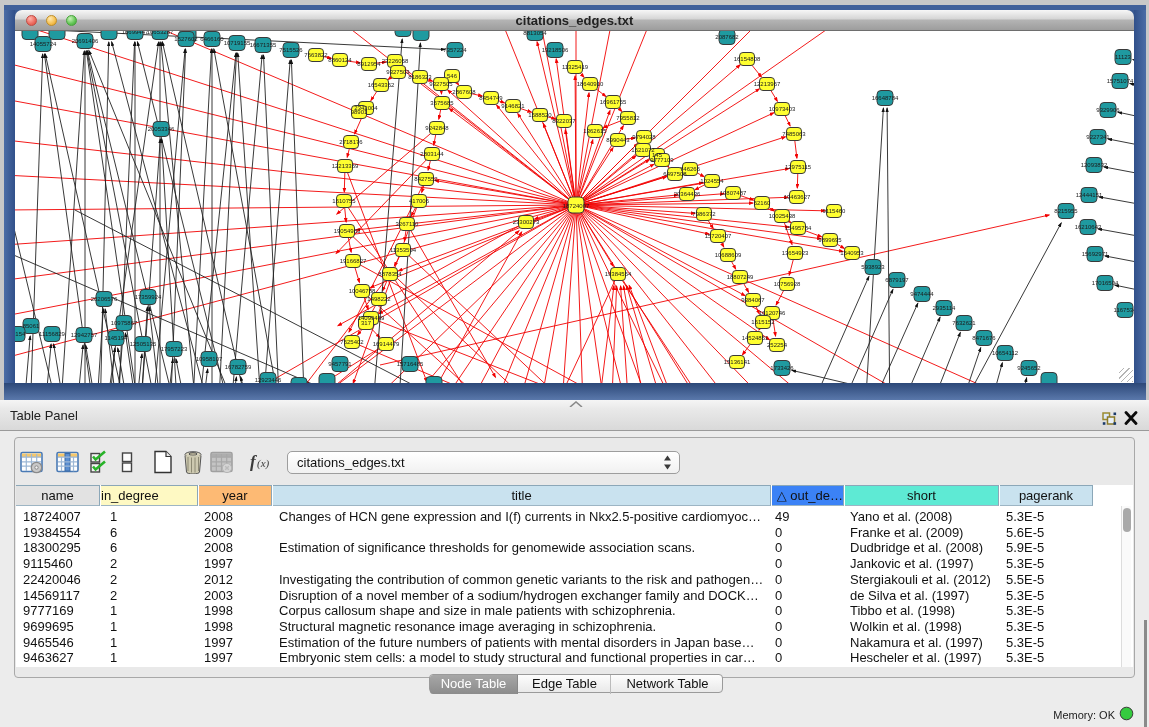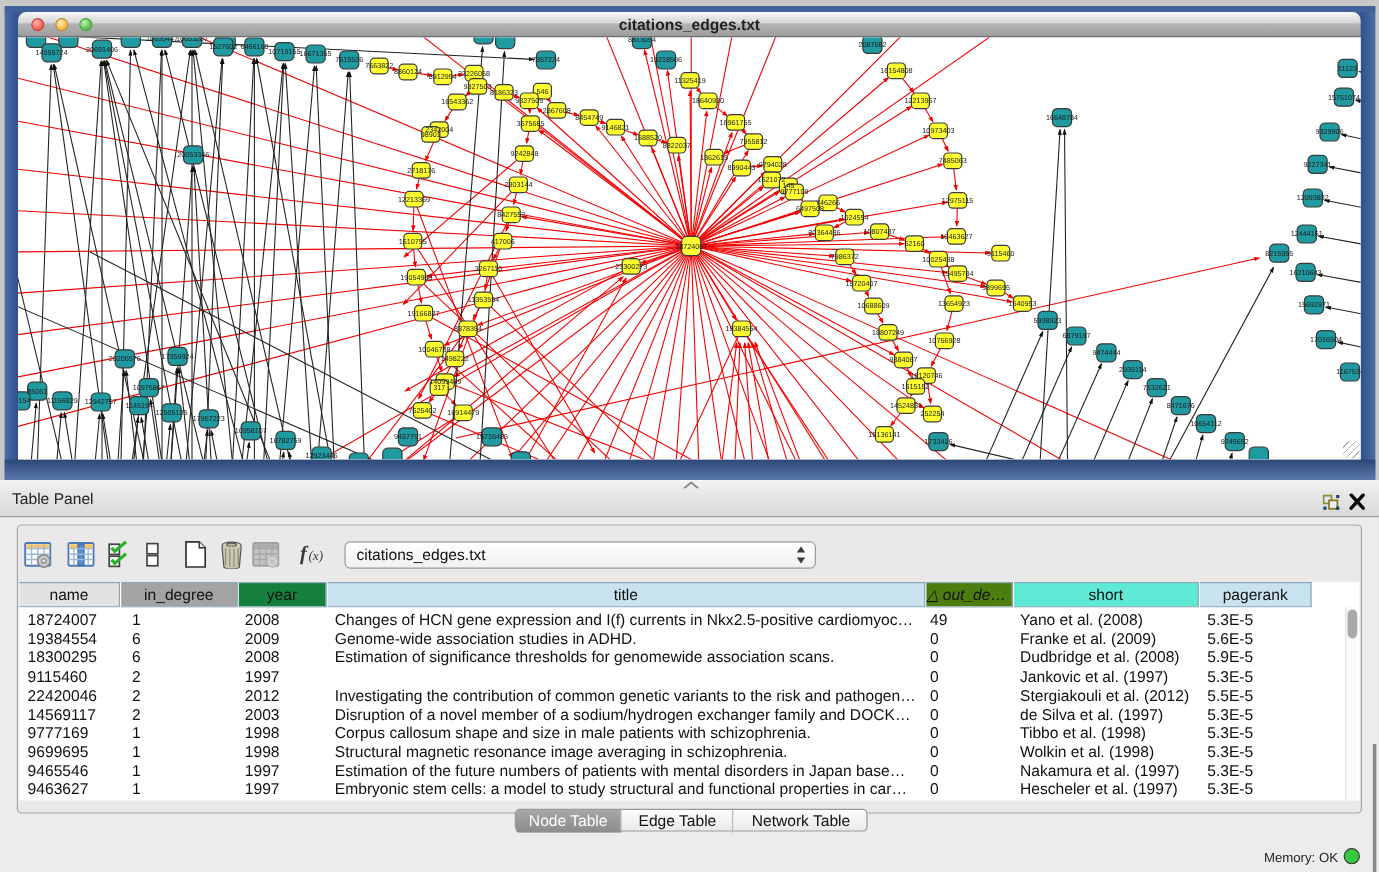--- a/index.html
+++ b/index.html
@@ -655,37 +655,36 @@
 <text x="1" y="15" font-family="Liberation Serif,serif" font-size="17" font-style="italic" font-weight="bold" fill="#3a3a3a">f</text>
 <text x="8" y="15" font-family="Liberation Serif,serif" font-size="11" font-style="italic" fill="#3a3a3a">(x)</text>
 </svg></span>
    <div id="dd">citations_edges.txt<svg class="arr2" width="9" height="15" viewBox="0 0 9 15">
               <path d="M4.5 0.5L8 5.5H1z" fill="#3a3a3a"></path>
               <path d="M4.5 14.5L8 9.5H1z" fill="#3a3a3a"></path>
             </svg></div>
   </div>
   <div id="tbl">
           <div style="position:absolute;left:0px;width:84px;top:0;height:21px;background:#e2e2e2;border-right:1px solid #8ba7b8;border-top:1px solid #8ba7b8;border-bottom:1px solid #9db5c4;text-align:center;line-height:20px;">name</div>
-          <div style="position:absolute;left:85px;width:97px;top:0;height:21px;background:#a3a3a3;border-right:1px solid #8ba7b8;border-top:1px solid #8ba7b8;border-bottom:1px solid #9db5c4;text-align:center;line-height:20px;">in_degree</div>
-          <div style="position:absolute;left:183px;width:73px;top:0;height:21px;background:#15803d;border-right:1px solid #8ba7b8;border-top:1px solid #8ba7b8;border-bottom:1px solid #9db5c4;text-align:center;line-height:20px;">year</div>
+          <div style="position:absolute;left:85px;width:97px;top:0;height:21px;background:#fef9c3;border-right:1px solid #8ba7b8;border-top:1px solid #8ba7b8;border-bottom:1px solid #9db5c4;text-align:left;line-height:20px;">in_degree</div>
+          <div style="position:absolute;left:183px;width:73px;top:0;height:21px;background:#fdba74;border-right:1px solid #8ba7b8;border-top:1px solid #8ba7b8;border-bottom:1px solid #9db5c4;text-align:center;line-height:20px;">year</div>
           <div style="position:absolute;left:257px;width:498px;top:0;height:21px;background:#c9e2ef;border-right:1px solid #8ba7b8;border-top:1px solid #8ba7b8;border-bottom:1px solid #9db5c4;text-align:center;line-height:20px;">title</div>
-          <div style="position:absolute;left:756px;width:72px;top:0;height:21px;background:#4d7c0f;border-right:1px solid #8ba7b8;border-top:1px solid #8ba7b8;border-bottom:1px solid #9db5c4;text-align:left;line-height:20px;font-style:italic;">△ out_de…</div>
+          <div style="position:absolute;left:756px;width:72px;top:0;height:21px;background:#3b82f6;border-right:1px solid #8ba7b8;border-top:1px solid #8ba7b8;border-bottom:1px solid #9db5c4;text-align:right;line-height:20px;">△ out_de…</div>
           <div style="position:absolute;left:829px;width:154px;top:0;height:21px;background:#5eead4;border-right:1px solid #8ba7b8;border-top:1px solid #8ba7b8;border-bottom:1px solid #9db5c4;text-align:center;line-height:20px;">short</div>
           <div style="position:absolute;left:984px;width:93px;top:0;height:21px;background:#c9e2ef;border-right:1px solid #8ba7b8;border-top:1px solid #8ba7b8;border-bottom:1px solid #9db5c4;text-align:center;line-height:20px;">pagerank</div>
           <div style="position:absolute;left:7px;top:24.0px;white-space:nowrap;overflow:hidden;width:77px;">18724007</div>
           <div style="position:absolute;left:94px;top:24.0px;white-space:nowrap;overflow:hidden;width:90px;">1</div>
           <div style="position:absolute;left:188px;top:24.0px;white-space:nowrap;overflow:hidden;width:66px;">2008</div>
           <div style="position:absolute;left:263px;top:24.0px;white-space:nowrap;overflow:hidden;width:491px;">Changes of HCN gene expression and I(f) currents in Nkx2.5-positive cardiomyoc…</div>
           <div style="position:absolute;left:759px;top:24.0px;white-space:nowrap;overflow:hidden;width:65px;">49</div>
           <div style="position:absolute;left:834px;top:24.0px;white-space:nowrap;overflow:hidden;width:147px;">Yano et al. (2008)</div>
           <div style="position:absolute;left:990px;top:24.0px;white-space:nowrap;overflow:hidden;width:86px;">5.3E-5</div>
           <div style="position:absolute;left:7px;top:39.7px;white-space:nowrap;overflow:hidden;width:77px;">19384554</div>
           <div style="position:absolute;left:94px;top:39.7px;white-space:nowrap;overflow:hidden;width:90px;">6</div>
           <div style="position:absolute;left:188px;top:39.7px;white-space:nowrap;overflow:hidden;width:66px;">2009</div>
-          <div style="position:absolute;left:263px;top:39.7px;white-space:nowrap;overflow:hidden;width:491px;">Genome-wide association studies in ADHD.</div>
           <div style="position:absolute;left:759px;top:39.7px;white-space:nowrap;overflow:hidden;width:65px;">0</div>
           <div style="position:absolute;left:834px;top:39.7px;white-space:nowrap;overflow:hidden;width:147px;">Franke et al. (2009)</div>
           <div style="position:absolute;left:990px;top:39.7px;white-space:nowrap;overflow:hidden;width:86px;">5.6E-5</div>
           <div style="position:absolute;left:7px;top:55.4px;white-space:nowrap;overflow:hidden;width:77px;">18300295</div>
           <div style="position:absolute;left:94px;top:55.4px;white-space:nowrap;overflow:hidden;width:90px;">6</div>
           <div style="position:absolute;left:188px;top:55.4px;white-space:nowrap;overflow:hidden;width:66px;">2008</div>
           <div style="position:absolute;left:263px;top:55.4px;white-space:nowrap;overflow:hidden;width:491px;">Estimation of significance thresholds for genomewide association scans.</div>
           <div style="position:absolute;left:759px;top:55.4px;white-space:nowrap;overflow:hidden;width:65px;">0</div>
           <div style="position:absolute;left:834px;top:55.4px;white-space:nowrap;overflow:hidden;width:147px;">Dudbridge et al. (2008)</div>
           <div style="position:absolute;left:990px;top:55.4px;white-space:nowrap;overflow:hidden;width:86px;">5.9E-5</div>

